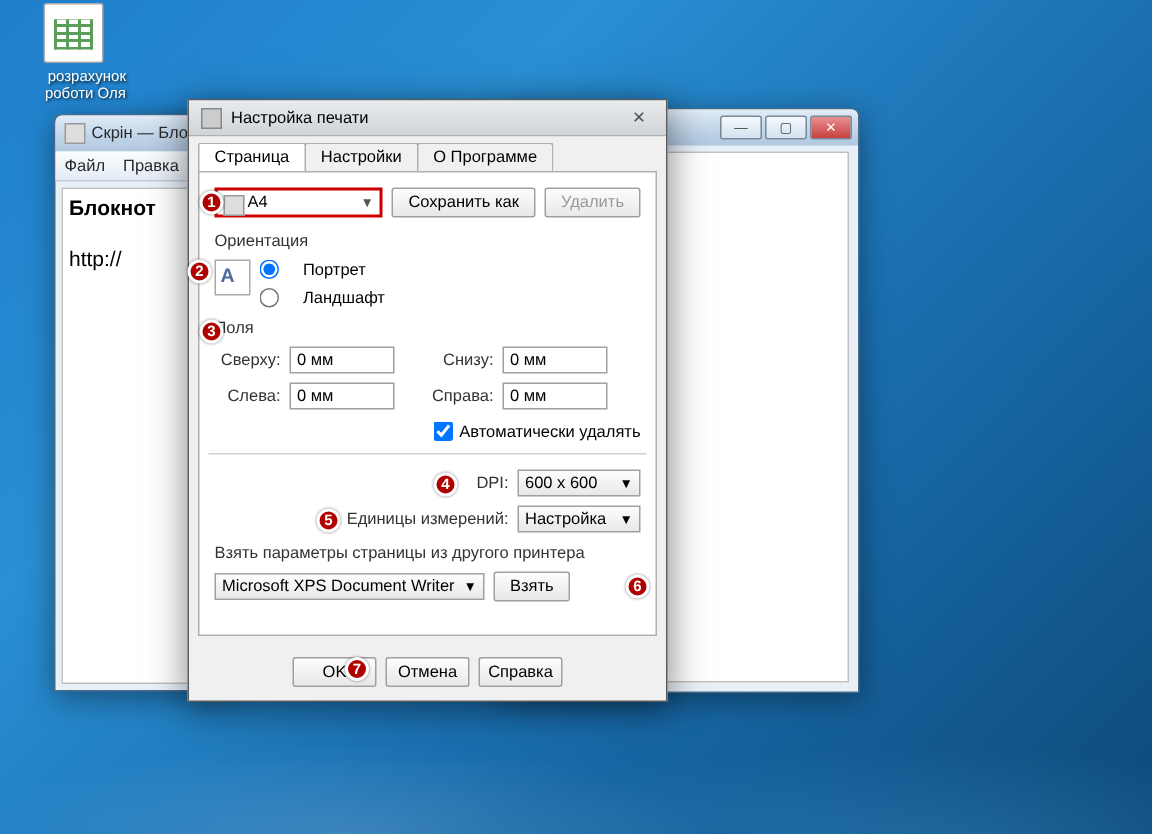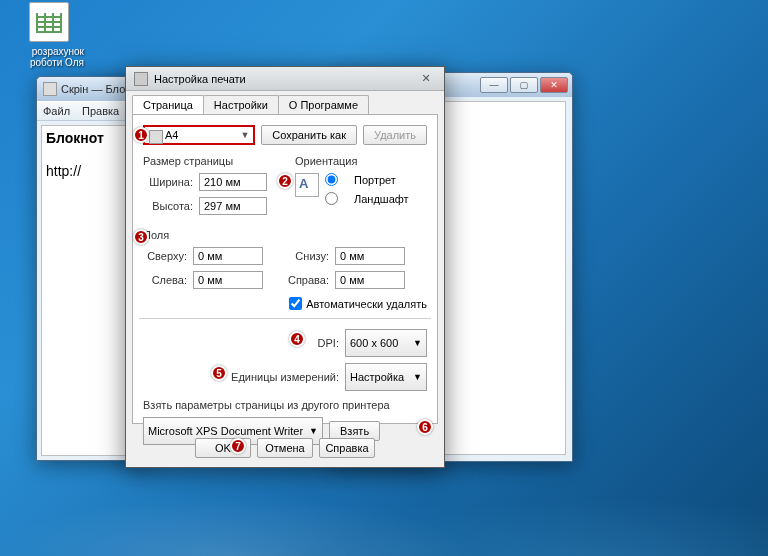--- a/index.html
+++ b/index.html
@@ -30,21 +30,21 @@
   .combo .arrow { margin-left: auto; font-size: 9px; color: #555; }
   .btn { border: 1px solid #a0a0a0; background: linear-gradient(#fdfdfd, #e8e8e8); height: 20px; padding: 0 10px; font-size: 11px; border-radius: 2px; display: inline-flex; align-items: center; }
   .btn.disabled { color: #999; }
   .group-label { font-size: 11px; color: #333; margin: 4px 0 6px; position: relative; }
   .lbl { display: inline-block; text-align: right; font-size: 11px; color: #333; }
   .txt { border: 1px solid #a0a0a0; background: #fff; height: 18px; padding: 0 4px; font-size: 11px; }
   .radio { font-size: 11px; display: flex; align-items: center; gap: 16px; }
   .radio input { margin: 0; }
   .orient-icon { width: 24px; height: 24px; background: #fff; border: 1px solid #aaa; display: inline-block; vertical-align: middle; position: relative; }
   .orient-icon::after { content: "A"; position: absolute; left: 3px; top: 2px; font-size: 13px; font-weight: bold; color: #4a6aa0; }
-  .sel { border: 1px solid #a0a0a0; background: linear-gradient(#fdfdfd, #e8e8e8); height: 28px; padding: 0 4px; font-size: 11px; display: flex; align-items: center; }
+  .sel { border: 1px solid #a0a0a0; background: linear-gradient(#fdfdfd, #e8e8e8); height: 18px; padding: 0 4px; font-size: 11px; display: flex; align-items: center; }
   .sel .arrow { margin-left: auto; font-size: 9px; }
   .check { display: flex; align-items: center; gap: 4px; font-size: 11px; }
   .marker { width: 16px; height: 16px; background: #b00000; color: #fff; border-radius: 50%; border: 2px solid #fff; box-shadow: 0 0 2px rgba(0,0,0,0.5); font-size: 10px; font-weight: bold; display: inline-flex; align-items: center; justify-content: center; position: absolute; z-index: 10; }
   .dlg-footer { display: flex; justify-content: center; gap: 6px; padding: 8px 0; position: relative; }
   .sep { border-top: 1px solid #d0d0d0; margin: 8px -4px 10px; }
 </style>
 </head>
 <body>
 
 <div class="wave"></div>
@@ -115,31 +115,20 @@
       </div>
       <div class="btn">
           <span>Сохранить как</span>
         </div>
       <div class="btn disabled">
           <span>Удалить</span>
         </div>
     </div>
 
     <div style="display:flex; gap:20px; margin-top:4px;">
-      <div style="flex:1;">
-        <div class="group-label">Размер страницы</div>
-        <div class="row">
-          <span class="lbl" style="width:50px;">Ширина:</span>
-          <input class="txt" style="width: 68px;" value="210 мм">
-        </div>
-        <div class="row">
-          <span class="lbl" style="width:50px;">Высота:</span>
-          <input class="txt" style="width: 68px;" value="297 мм">
-        </div>
-      </div>
       <div style="flex:1; position:relative;">
         <div class="group-label">Ориентация</div>
         <div style="display:flex; gap:6px; align-items:flex-start;">
           <span class="marker" style="position:absolute; left:-18px; top:22px;">2</span>
           <span class="orient-icon"></span>
           <div>
             <label class="radio">
                 <input type="radio" checked="" style="">
                 <span>Портрет</span>
               </label>

